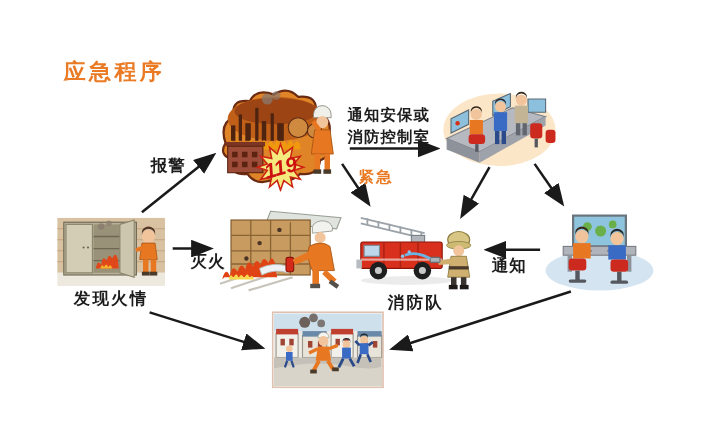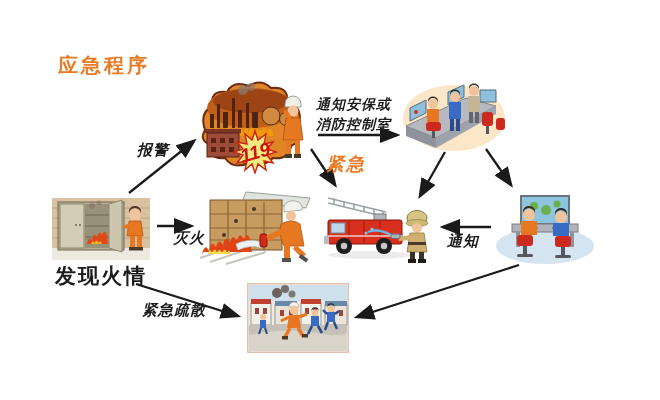--- a/index.html
+++ b/index.html
@@ -3,27 +3,27 @@
 <meta charset="utf-8">
 <style>
   * { margin:0; padding:0; box-sizing:border-box; }
   html,body { background:#ffffff; }
   body { font-family:"Liberation Sans","DejaVu Sans",sans-serif; }
   .canvas { position:relative; width:660px; height:384px; background:#fff; overflow:hidden;margin-top:22px; }
   .title { position:absolute; left:58px; top:30px; font-size:20px; font-weight:800;
            color:var(--accent,#ea7a24); letter-spacing:3px; z-index:6; }
   .node { position:absolute; z-index:2; }
   .node svg { display:block; }
-  .node figcaption { text-align:center; font-size:21px; font-weight:700; color:#1c1c1c;
+  .node figcaption { text-align:center; font-size:15px; font-weight:700; color:#1c1c1c;
                      margin-top:2px; letter-spacing:2px; }
   .edge-label { position:absolute; font-size:15px; font-weight:700; color:#1c1c1c;
-                letter-spacing:1px; z-index:6;font-style:italic; }
+                letter-spacing:1px; z-index:6; }
   .edge-label.small { font-size:14px; letter-spacing:1px; }
   .edge-label.multiline { white-space:pre-line; line-height:1.45; }
-  .edge-label.urgent { color:var(--accent,#ea7a24); font-size:18px; letter-spacing:2px; }
+  .edge-label.urgent { color:var(--accent,#ea7a24); font-size:14px; letter-spacing:2px; }
   .arrows { position:absolute; left:0; top:0; width:660px; height:400px;
             pointer-events:none; z-index:5; }
 </style>
 </head>
 <body>
 
 <div class="canvas">
 
   <h1 class="title">应急程序</h1>
 
@@ -204,20 +204,21 @@
       <polygon points="88,43 76,45 77,49 89,48" fill="#d0b070"></polygon>
       <rect x="69" y="42" width="9" height="4.5" rx="1" fill="#aab2b8" stroke="#666c70"></rect>
       <path d="M69 43 Q56 36 46 40" stroke="#6ab4e4" stroke-width="2.4" fill="none"></path>
       <circle cx="50" cy="37" r="1.6" fill="#8ac4ec"></circle>
         <circle cx="44" cy="41" r="1.6" fill="#8ac4ec"></circle>
       <rect x="88" y="60" width="5" height="8" fill="#3a3430"></rect>
         <rect x="97" y="60" width="5" height="8" fill="#3a3430"></rect>
       <rect x="86" y="67" width="8" height="4" fill="#1e1a18"></rect>
         <rect x="96" y="67" width="8" height="4" fill="#1e1a18"></rect>
     </svg>
+    <figcaption>消防队</figcaption>
   </figure>
 
   <figure class="node" style="left:494px; top:168px;">
     <svg width="102" height="76" viewBox="0 0 102 76">
       <ellipse cx="51" cy="56" rx="49" ry="18" fill="#d4e4f0"></ellipse>
       <rect x="27" y="6" width="48" height="28" fill="#8ec4de" stroke="#6a747c" stroke-width="2"></rect>
       <circle cx="40" cy="16" r="4" fill="#6ab04a"></circle>
         <circle cx="52" cy="20" r="5" fill="#6ab04a"></circle>
       <circle cx="63" cy="14" r="3.5" fill="#6ab04a"></circle>
         <circle cx="68" cy="24" r="3" fill="#6ab04a"></circle>
@@ -288,19 +289,18 @@
         <circle cx="84" cy="26" r="3.5" fill="#f2c49c"></circle>
           <path d="M80.5 25 a3.5 3.5 0 0 1 7 0 l0 -1.8 a3.5 3 0 0 0 -7 0 z" fill="#2a2a2e"></path>
         <rect x="80" y="29" width="8" height="10" fill="#3a6bc4"></rect>
         <path d="M80 31 l-4 -4 M88 31 l4 -3 M81 39 l-3 8 M87 39 l3 7" stroke="#2a4a8a" stroke-width="2.4"></path>
       </g>
     </svg>
   </figure>
 
   <div class="edge-label" style="left:137px; top:119px;">报警</div>
   <div class="edge-label" style="left:173px; top:207px;">灭火</div>
-  <div class="edge-label" style="left:142px; top:279px;">紧急疏散</div>
   <div class="edge-label small multiline" style="left:316px; top:72px;">通知安保或
 消防控制室</div>
   <div class="edge-label urgent" style="left:326px; top:130px;">紧急</div>
   <div class="edge-label" style="left:447px; top:210px;">通知</div>
 
 </div>
 
 </body></html>

